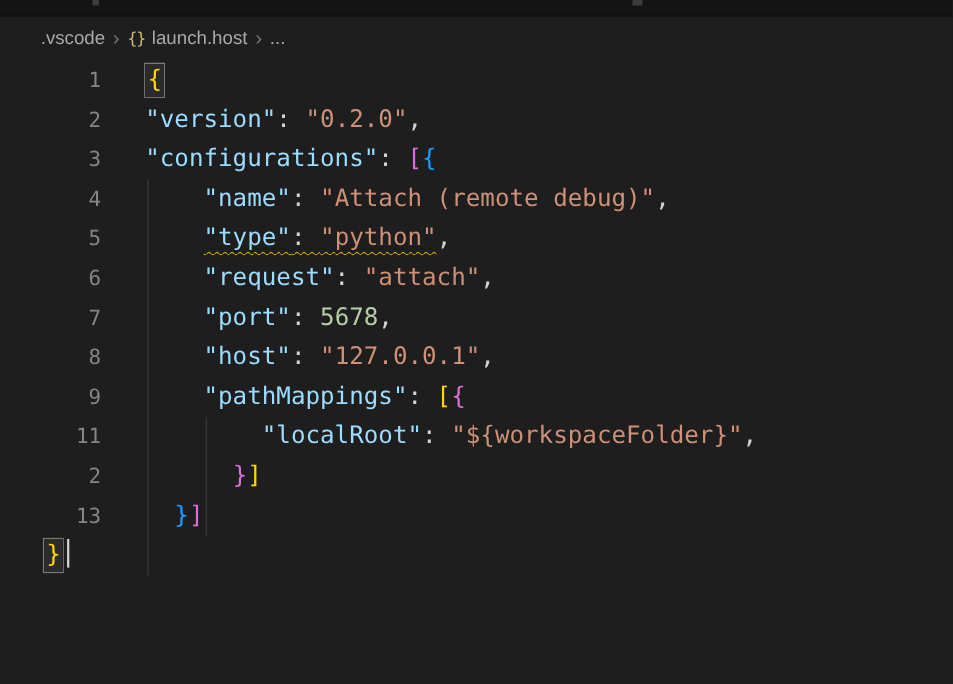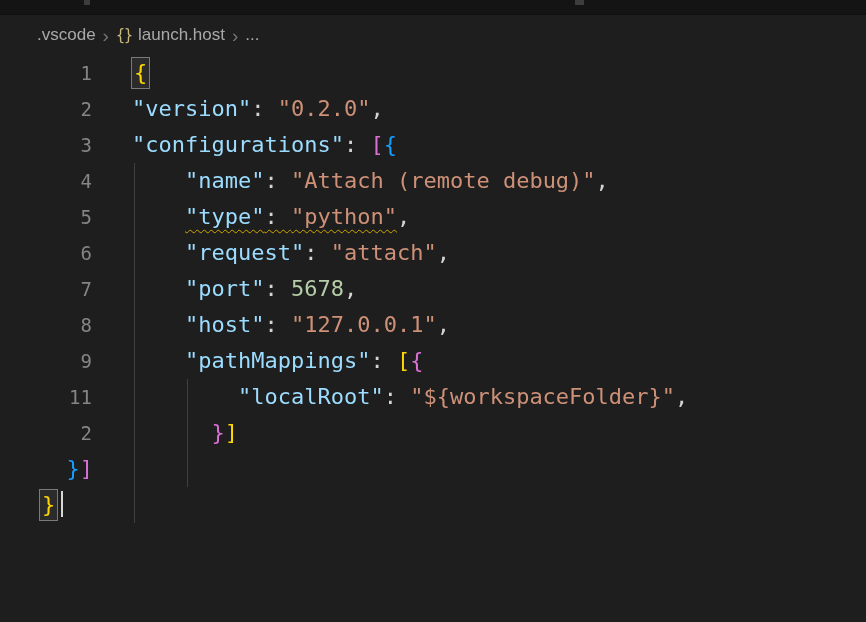--- a/index.html
+++ b/index.html
@@ -123,19 +123,20 @@
       </div>
       <div class="row">
         <div class="gutter">11</div>
         <div class="codeline">        <span class="c-key">"localRoot"</span><span class="c-pun">: </span><span class="c-str">"${workspaceFolder}"</span><span class="c-pun">,</span></div>
       </div>
       <div class="row">
         <div class="gutter">2</div>
         <div class="codeline">      <span class="c-b2">}</span><span class="c-b1">]</span></div>
       </div>
       <div class="row">
+        <div class="gutter">13</div>
         <div class="codeline">  <span class="c-b3">}</span><span class="c-b2">]</span></div>
       </div>
       <div class="row">
         <div class="codeline"><span class="c-b1 boxed">}</span><span class="cursor"></span></div>
       </div>
     </div>
 </div>
 
 </body></html>

